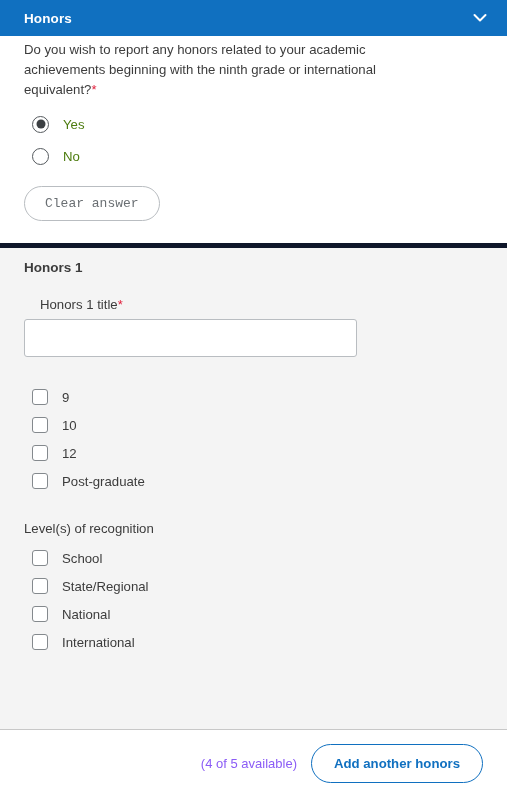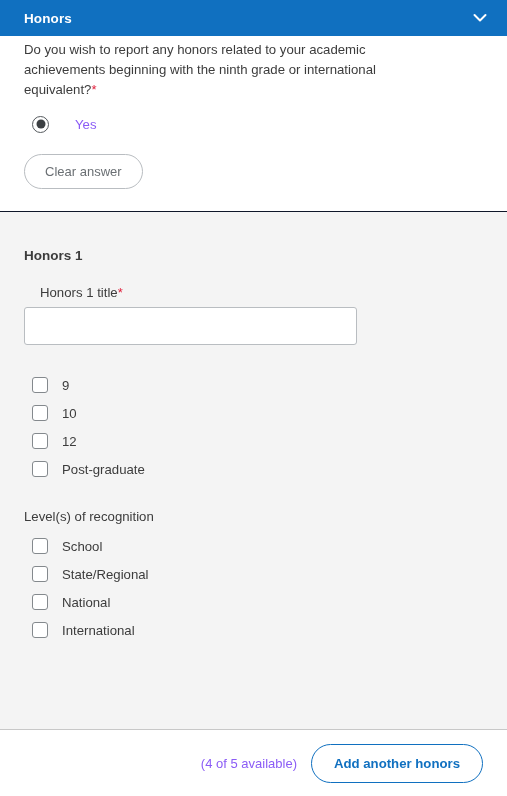--- a/index.html
+++ b/index.html
@@ -91,42 +91,41 @@
     width: 9px;
     height: 9px;
     border-radius: 50%;
     background: #3c4043;
     top: 50%;
     left: 50%;
     transform: translate(-50%, -50%);
   }
   .radio-label {
     font-size: 13.2px;
-    color: #8b5cf6;
-    margin-left: 12px;
+    color: #4d7c0f;
   }
 
   .clear-btn {
     margin: 14px 0 0 0;
     background: #ffffff;
     border: 1px solid #b9bdc1;
     border-radius: 20px;
     color: #6a6f73;
-    font-family: Liberation Sans, sans-serif;
+    font-family: Liberation Mono, monospace;
     font-size: 13px;
     padding: 9px 20px;
     cursor: pointer;
   }
 
   
   .honors-section {
     background: #f4f4f4;
-    border-top: 1px solid #0f172a;
+    border-top: 5px solid #0f172a;
     border-bottom: 1px solid #c8c8c8;
-    padding: 36px 24px 24px 24px;
+    padding: 12px 24px 24px 24px;
     flex: 1 1 auto;
   }
   .section-title {
     font-size: 13.5px;
     font-weight: bold;
     color: #3c3c3c;
     margin: 0 0 22px 0;
   }
   .field-label {
     font-size: 13.2px;
@@ -218,20 +217,24 @@
   </div>
 
   <div class="question-block">
     <p class="question-text"><span>Do you wish to report any honors related to your academic achievements beginning with the ninth grade or international equivalent?</span><span class="req">*</span></p>
 
     <div class="radio-row">
       <span class="radio checked"></span>
       <span class="radio-label">Yes</span>
     </div>
 
+    <div class="radio-row">
+      <span class="radio"></span>
+      <span class="radio-label">No</span>
+    </div>
 
     <button class="clear-btn">Clear answer</button>
   </div>
 
   <div class="honors-section">
     <div class="section-title">Honors 1</div>
 
     <div class="field-label"><span>Honors 1 title</span><span class="req">*</span></div>
     <input class="text-input" type="text" value="" style="">
 

